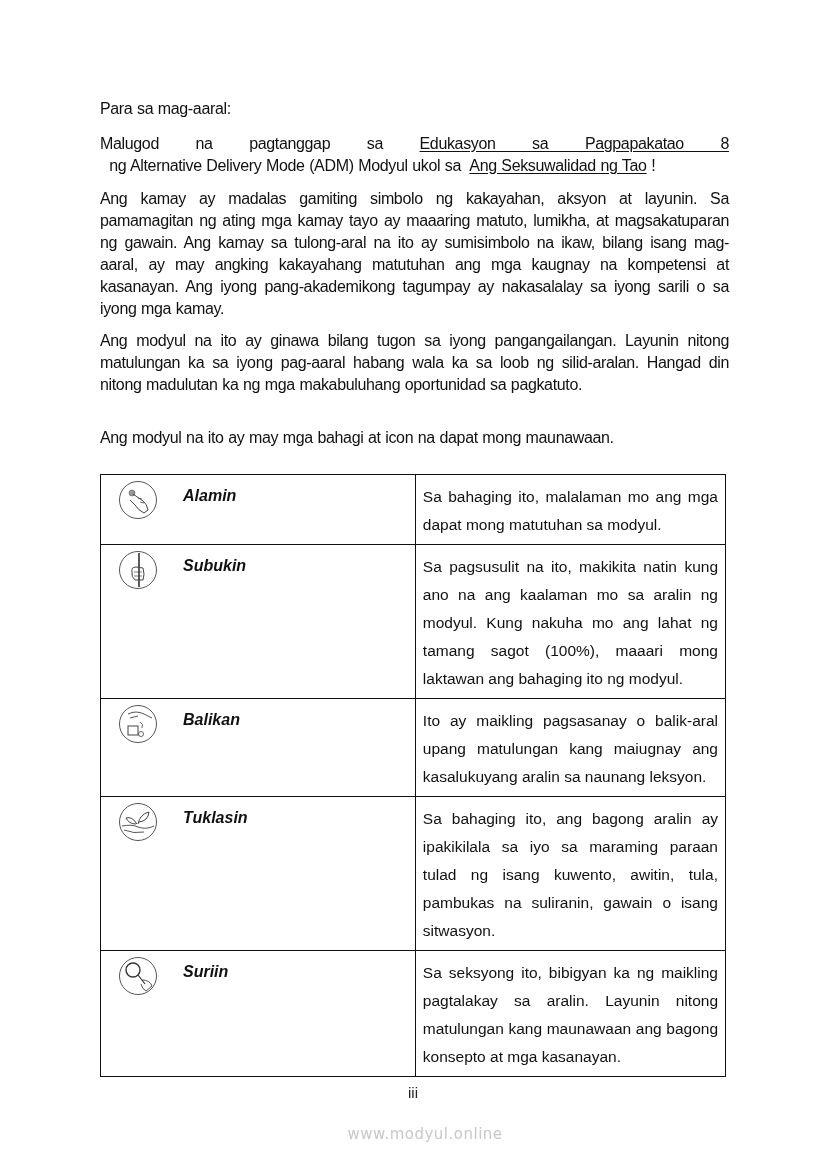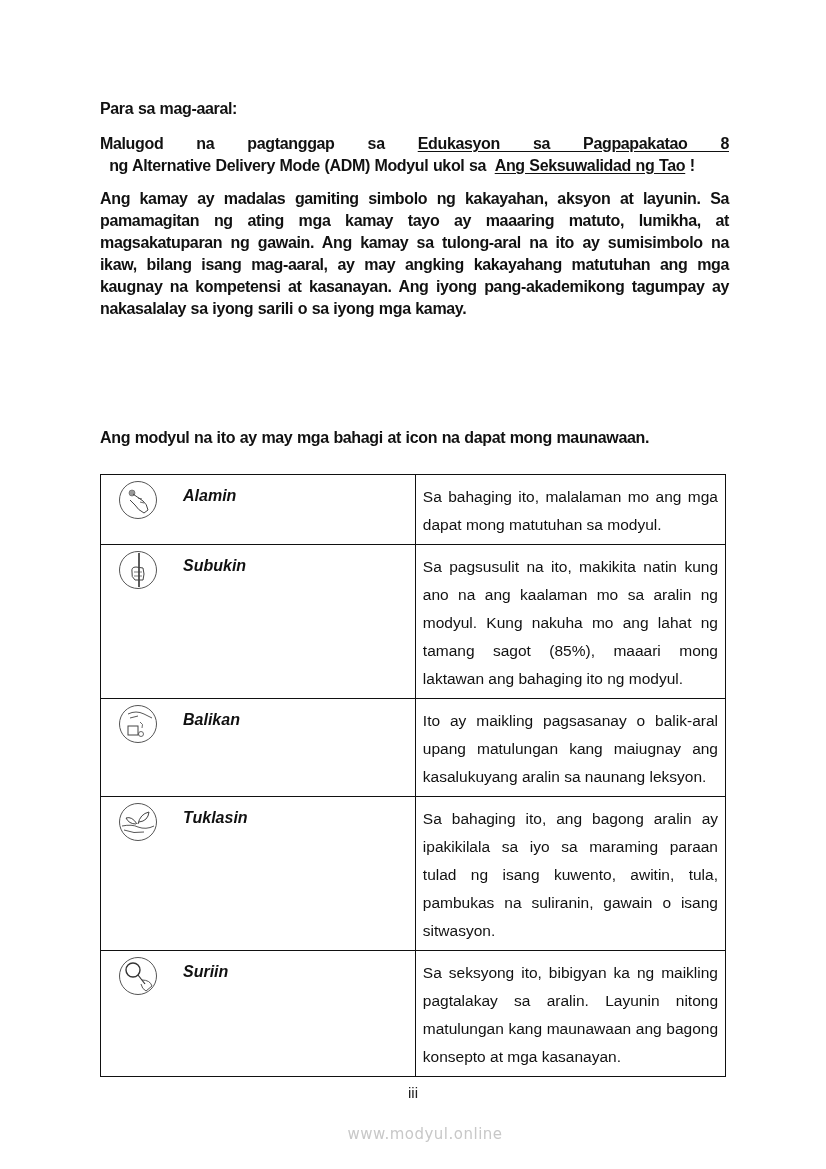--- a/index.html
+++ b/index.html
@@ -1,19 +1,19 @@
 <!DOCTYPE html>
 <html><head>
 <meta charset="utf-8">
 <style>
   html, body { margin:0; padding:0; background:#ffffff; }
   body { width:826px; height:1169px; position:relative; overflow:hidden; color:#111; }
   .page { position:absolute; left:0; top:0; width:826px; height:1169px; }
   .txt { position:absolute; left:100px; width:629px; font-family:"Liberation Sans Narrow","Liberation Sans",sans-serif; font-size:16px; line-height:22px; text-align:justify; color:#111; }
-  .narrow { font-stretch:condensed; letter-spacing:-0.35px; word-spacing:0.5px;font-weight:bold; }
+  .narrow { font-stretch:condensed; letter-spacing:-0.35px; word-spacing:0.5px; }
   .u { text-decoration:underline; text-underline-offset:2px; }
   table.legend { position:absolute; left:100px; top:474px; width:626px; border-collapse:collapse; font-family:"Liberation Sans",sans-serif; }
   table.legend td { border:1px solid #111; vertical-align:top; padding:13px; }
   td.left { width:312px; position:relative; }
   td.right { width:312px; padding:8px 7px 5px 7px !important; font-size:15.5px; line-height:28px; text-align:justify; text-align-last:left; color:#111; }
   .iconwrap { position:absolute; left:17px; top:5px; width:40px; height:40px; }
   .label { position:absolute; left:82px; top:12px; font-weight:bold; font-style:italic; font-size:16px; color:#111; }
   .pagenum { position:absolute; left:0; width:826px; top:1084px; text-align:center; font-family:"Liberation Sans",sans-serif; font-size:15px; color:#222; }
   .wm { position:absolute; left:12px; width:826px; top:1125px; text-align:center; font-family:"DejaVu Sans",sans-serif; font-size:15px; color:#c8c8c8; letter-spacing:0.5px; }
 </style>
@@ -21,20 +21,21 @@
 <body>
 
 <div class="page">
 
   <div class="txt narrow" style="top:98px;">Para sa mag-aaral:</div>
 
   <div class="txt narrow" style="top:133px;"><span>Malugod na pagtanggap sa </span><span class="u">Edukasyon sa Pagpapakatao 8</span><span style="white-space:pre">  ng Alternative Delivery Mode (ADM) Modyul ukol sa  </span><span class="u">Ang Seksuwalidad ng Tao</span><span> !</span></div>
 
   <div class="txt narrow" style="top:188px;">Ang kamay ay madalas gamiting simbolo ng kakayahan, aksyon at layunin. Sa pamamagitan ng ating mga kamay tayo ay maaaring matuto, lumikha, at magsakatuparan ng gawain. Ang kamay sa tulong-aral na ito ay sumisimbolo na ikaw, bilang isang mag-aaral, ay may angking kakayahang matutuhan ang mga kaugnay na kompetensi at kasanayan. Ang iyong pang-akademikong tagumpay ay nakasalalay sa iyong sarili o sa iyong mga kamay.</div>
 
+  <div class="txt narrow" style="top:330px;">Ang modyul na ito ay ginawa bilang tugon sa iyong pangangailangan. Layunin nitong matulungan ka sa iyong pag-aaral habang wala ka sa loob ng silid-aralan. Hangad din nitong madulutan ka ng mga makabuluhang oportunidad sa pagkatuto.</div>
 
   <div class="txt narrow" style="top:407px;margin-top:20px;">Ang modyul na ito ay may mga bahagi at icon na dapat mong maunawaan.</div>
 
   <table class="legend">
     <tbody>
         <tr style="height:59px;">
       <td class="left">
         <span class="iconwrap">
           <svg width="40" height="40" viewBox="0 0 40 40">
                 <circle cx="20" cy="20" r="18.5" fill="none" stroke="#555" stroke-width="1"></circle>
@@ -52,21 +53,21 @@
         <span class="iconwrap">
           <svg width="40" height="40" viewBox="0 0 40 40">
                 <circle cx="20" cy="20" r="18.5" fill="none" stroke="#555" stroke-width="1"></circle>
                 <line x1="21" y1="3" x2="21" y2="37" stroke="#333" stroke-width="1.6"></line>
                 <path d="M14 22 Q13 17 18 17 L25 18 Q27 24 25 30 L17 30 Q13 27 14 22Z" fill="none" stroke="#444" stroke-width="1"></path>
                 <path d="M16 22 L24 22 M16 26 L24 26" stroke="#444" stroke-width="0.7"></path>
               </svg>
         </span>
         <span class="label">Subukin</span>
       </td>
-      <td class="right">Sa pagsusulit na ito, makikita natin kung ano na ang kaalaman mo sa aralin ng modyul. Kung nakuha mo ang lahat ng tamang sagot (85%), maaari mong laktawan ang bahaging ito ng modyul.</td>
+      <td class="right">Sa pagsusulit na ito, makikita natin kung ano na ang kaalaman mo sa aralin ng modyul. Kung nakuha mo ang lahat ng tamang sagot (100%), maaari mong laktawan ang bahaging ito ng modyul.</td>
     </tr>
     <tr style="height:97px;">
       <td class="left">
         <span class="iconwrap">
           <svg width="40" height="40" viewBox="0 0 40 40">
                 <circle cx="20" cy="20" r="18.5" fill="none" stroke="#555" stroke-width="1"></circle>
                 <path d="M10 10 Q18 6 26 10 L34 14 M12 14 L20 12" fill="none" stroke="#444" stroke-width="0.9"></path>
                 <rect x="10" y="22" width="10" height="9" fill="none" stroke="#444" stroke-width="1"></rect>
                 <circle cx="23" cy="30" r="2.5" fill="none" stroke="#444" stroke-width="0.8"></circle>
                 <path d="M22 18 Q26 20 24 24" fill="none" stroke="#444" stroke-width="0.8"></path>

